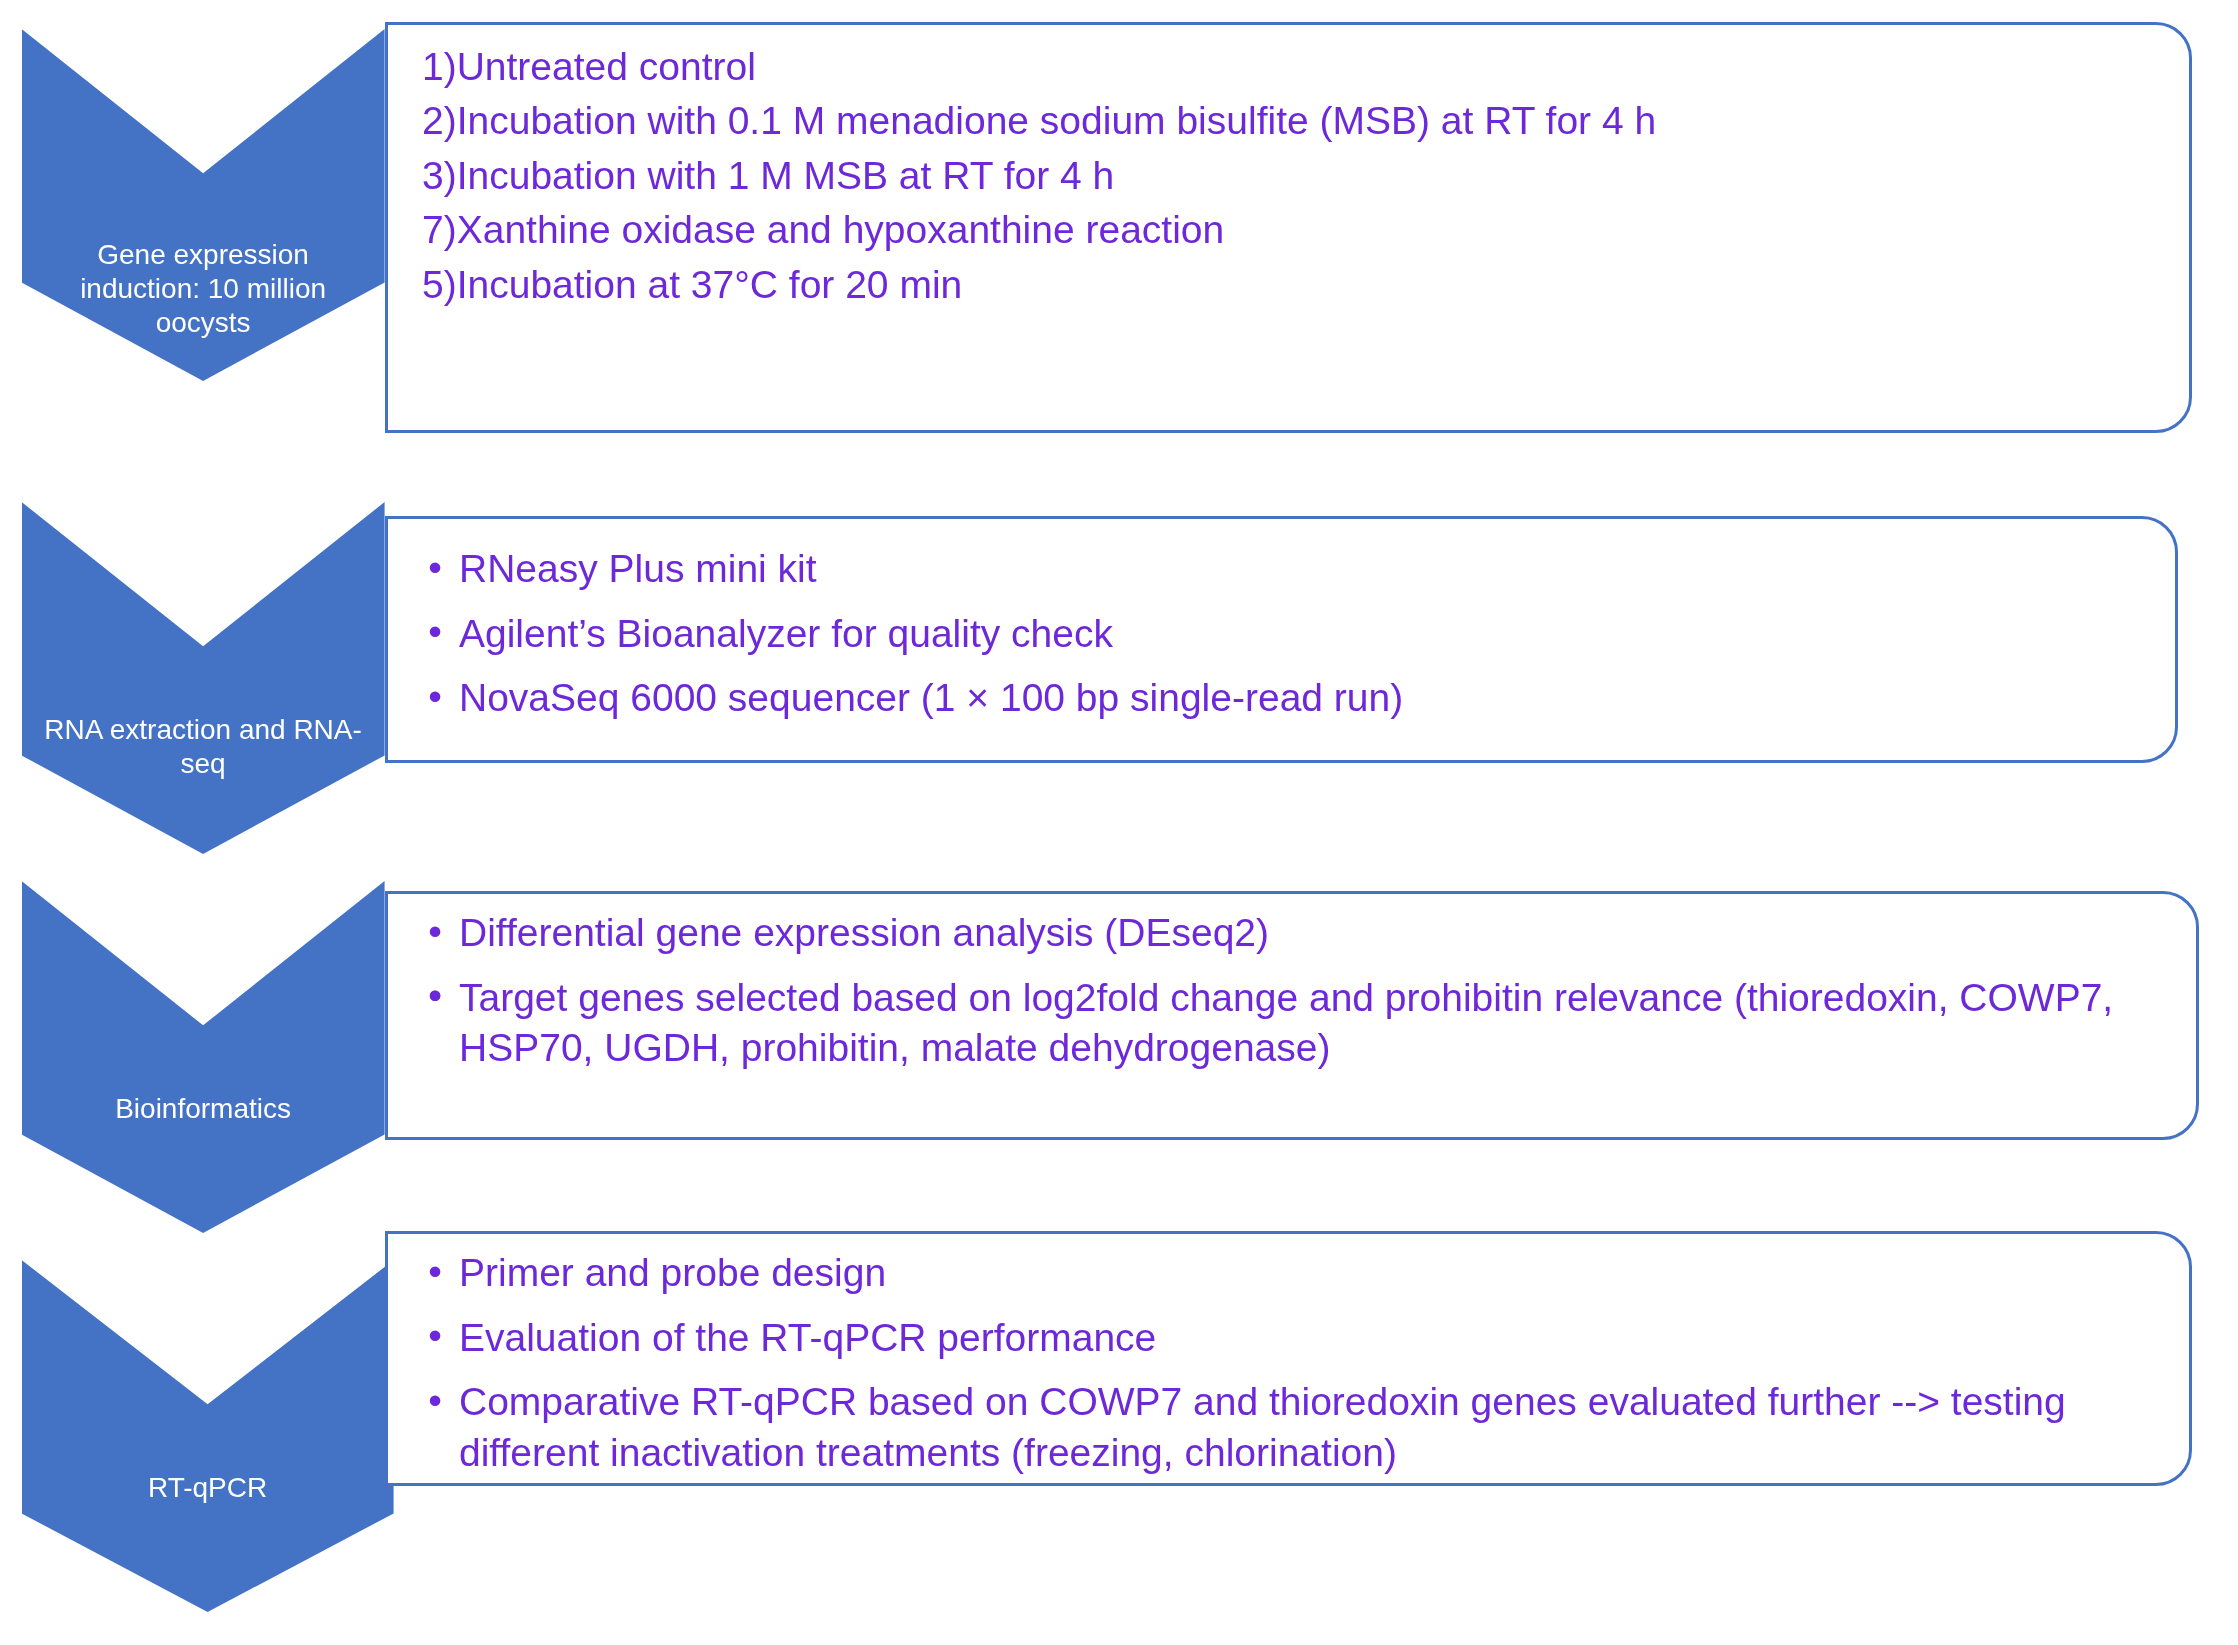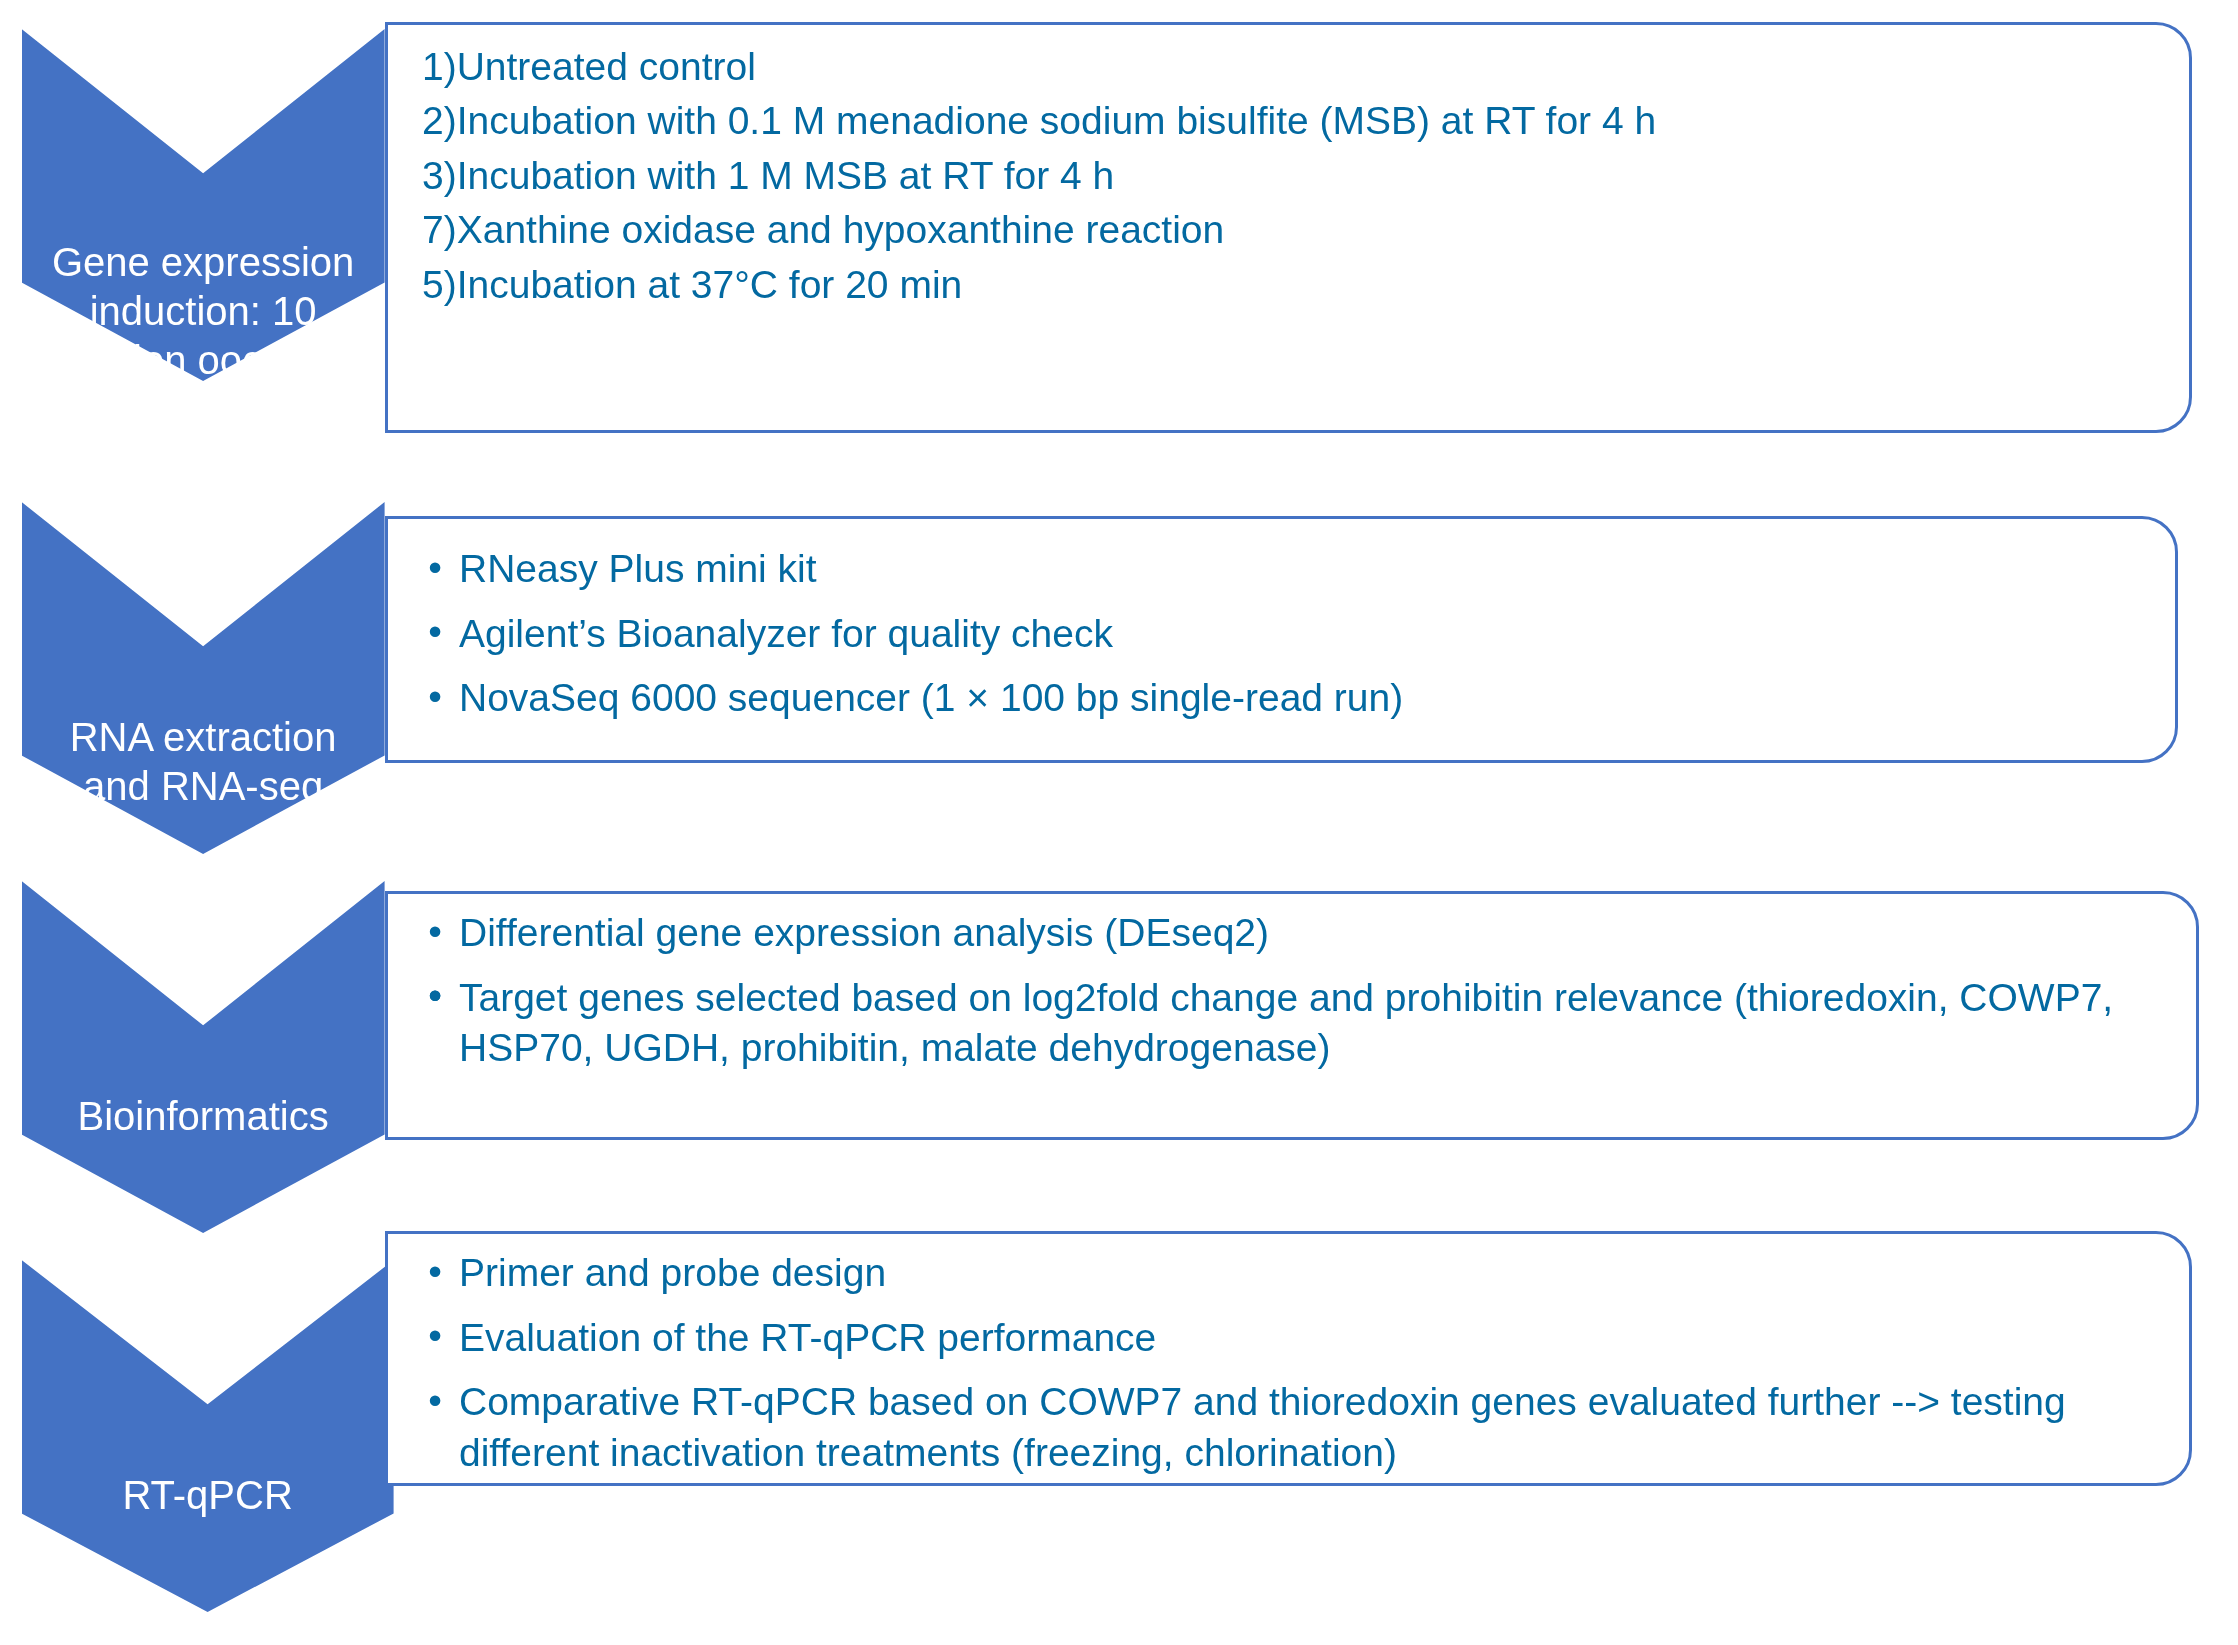--- a/index.html
+++ b/index.html
@@ -30,21 +30,21 @@
     inset: 0;
     background: #4472C4;
     -webkit-clip-path: polygon(0% 0%, 50% 41%, 100% 0%, 100% 72%, 50% 100%, 0% 72%);
     clip-path: polygon(0% 0%, 50% 41%, 100% 0%, 100% 72%, 50% 100%, 0% 72%);
   }
   .chevron-label {
     position: absolute;
     left: 6%;
     right: 6%;
     color: #ffffff;
-    font-size: 40px;
+    font-size: 28px;
     line-height: 1.22;
     text-align: center;
     white-space: pre-line;
   }
 
   
   .stage-box {
     position: absolute;
     box-sizing: border-box;
     background: #ffffff;
@@ -52,21 +52,21 @@
     border-top-left-radius: 0;
     border-bottom-left-radius: 0;
     border-top-right-radius: 36px;
     border-bottom-right-radius: 36px;
   }
   .box-body {
     position: absolute;
     left: 34px;
     right: 21.6px;
     top: 17px;
-    color: #0369a1;
+    color: #6d28d9;
     font-size: 39px;
     line-height: 1.30;
   }
 
   
   .num-list {
     list-style: none;
     margin: 0;
     padding: 0;
   }

